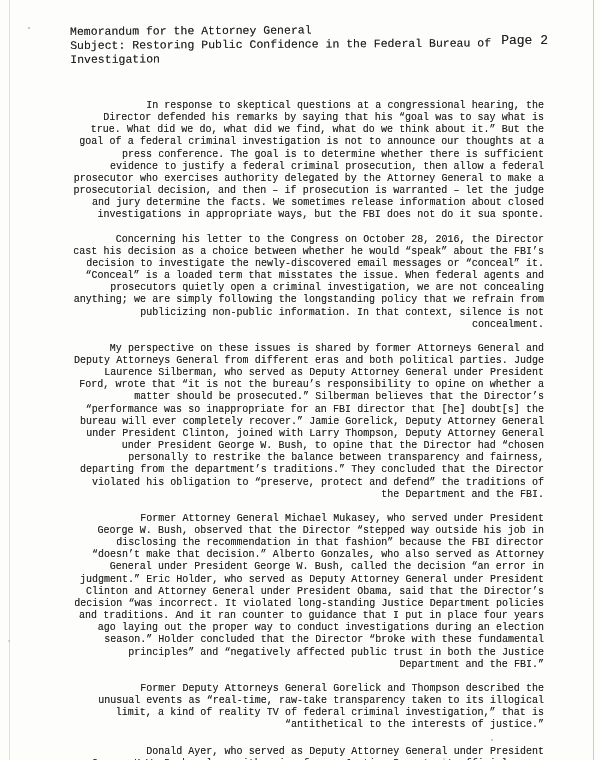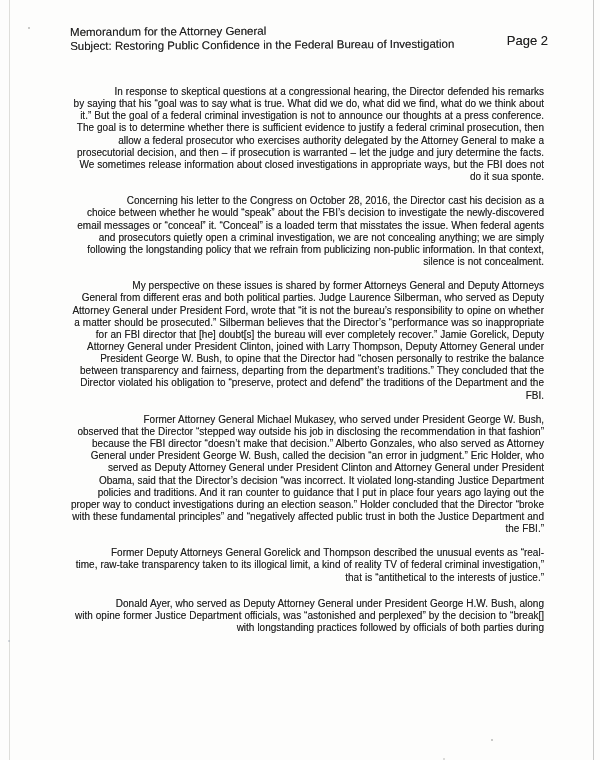--- a/index.html
+++ b/index.html
@@ -10,21 +10,21 @@
     margin: 0;
     padding: 0;
     background: #ffffff;
   }
   .page {
     position: relative;
     width: 600px;
     height: 760px;
     background: var(--paper);
     color: var(--ink);
-    font-family: Liberation Sans, sans-serif;
+    font-family: Liberation Mono, monospace;
     overflow: hidden;
   }
   
   .edge-line {
     position: absolute;
     top: 0;
     bottom: 0;
     width: 1px;
     pointer-events: none;
   }

